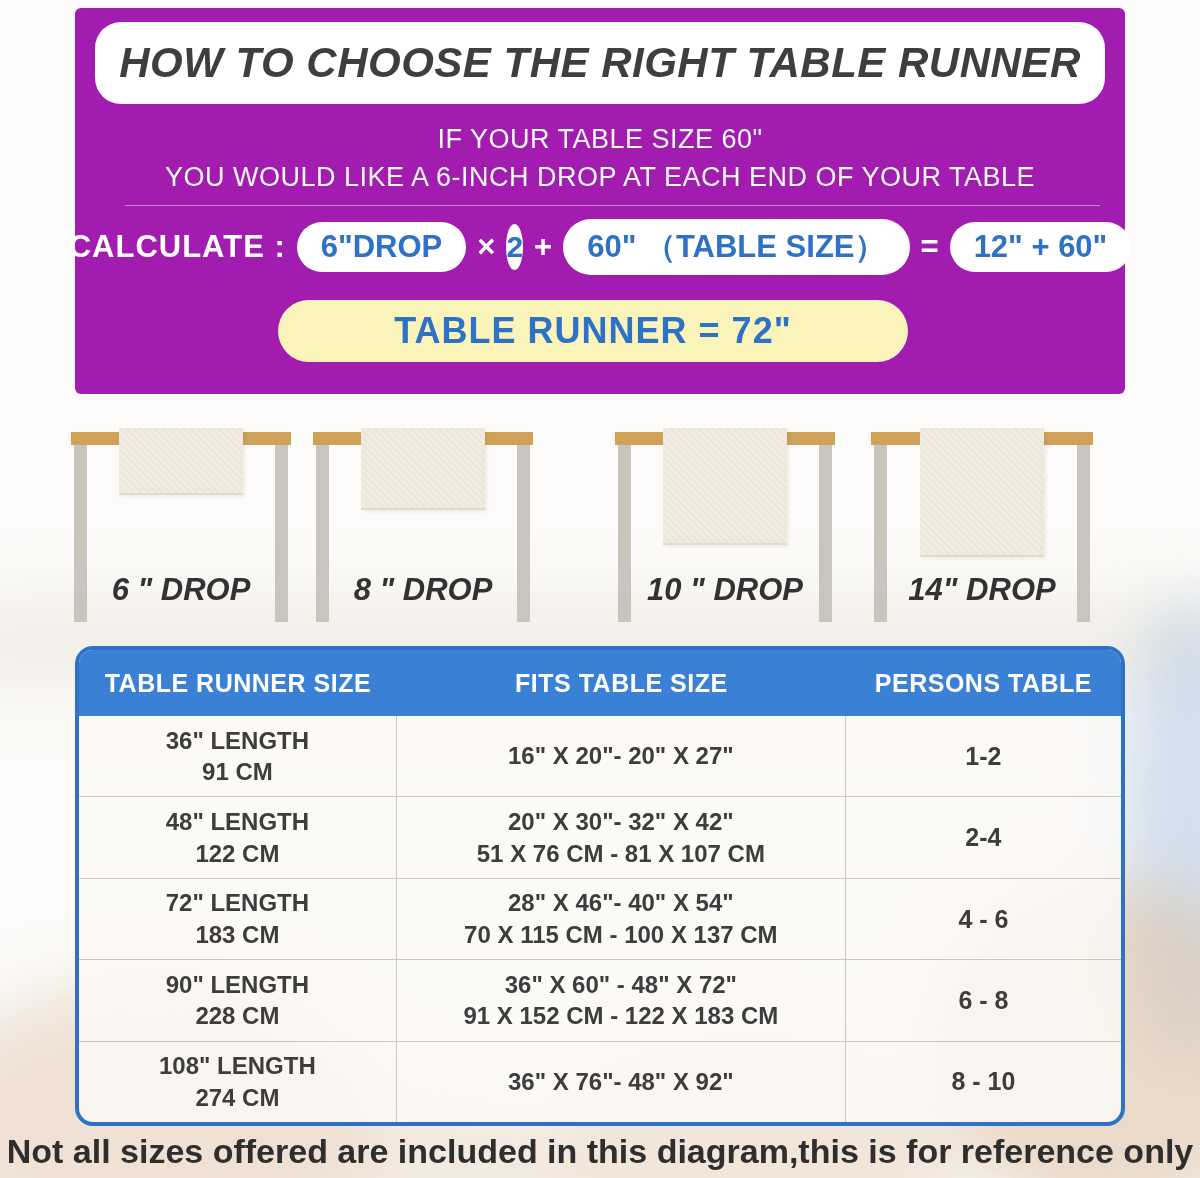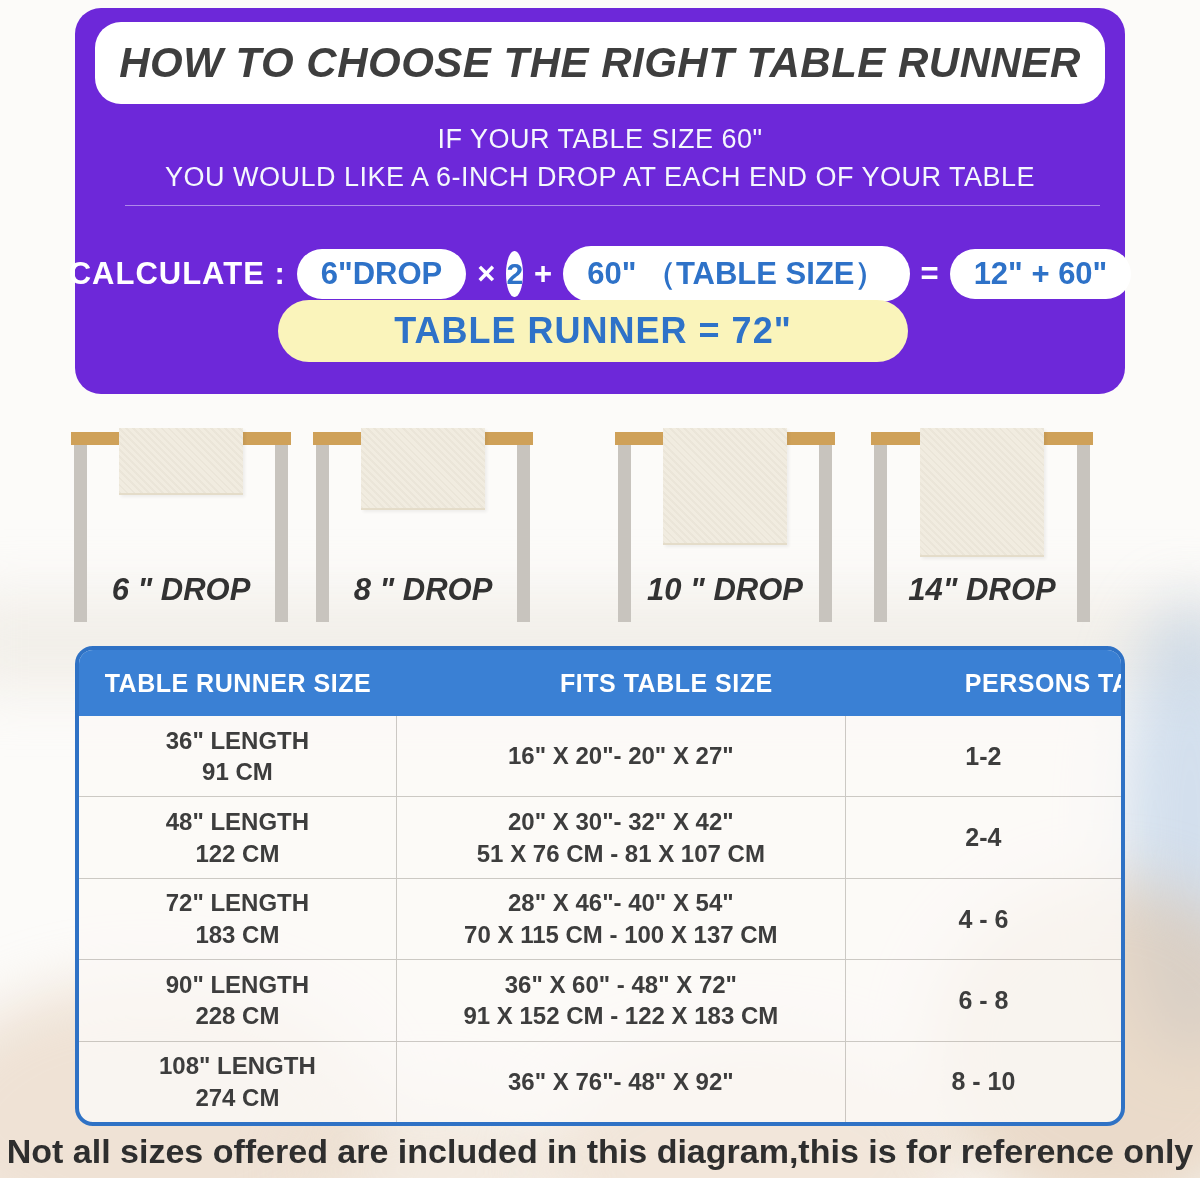--- a/index.html
+++ b/index.html
@@ -14,40 +14,40 @@
   .blob-warm-band  { left:-40px; top:598px; width:1280px; height:90px; background:rgba(234,227,219,.55); border-radius:0; }
   .blob-warm-left  { left:-80px; top:980px; width:460px; height:280px; background:rgba(228,206,184,.55); }
   .blob-warm-mid   { left:540px; top:1040px; width:420px; height:240px; background:rgba(231,210,188,.5); }
   .blob-warm-right { left:930px; top:880px; width:360px; height:340px; background:rgba(222,197,170,.6); }
   .blob-blue-right { left:1120px; top:600px; width:140px; height:460px; background:rgba(176,201,227,.55); }
   .blob-chair      { left:300px; top:1090px; width:260px; height:160px; background:rgba(235,220,204,.55); }
 
   
   .hero {
     position:absolute; left:75px; top:8px; width:1050px; height:386px;
-    background:#6d28d9; border-radius:26px;
+    background:#a21caf; border-radius:6px;
   }
   .title-box {
     position:absolute; left:20px; top:14px; width:1010px; height:82px;
     background:#ffffff; border-radius:26px;
     display:flex; align-items:center; justify-content:center;
   }
   .title-text {
     font-size:42px; font-weight:bold; font-style:italic;
     color:#3e3e3e; letter-spacing:.5px; white-space:nowrap;
   }
   .subtitle { position:absolute; left:0; width:100%; text-align:center; color:#f4f8fd; }
   .subtitle.line1 { top:116px; font-size:27px; letter-spacing:.5px; }
   .subtitle.line2 { top:154px; font-size:27px; letter-spacing:.5px; }
   .hero-divider {
     position:absolute; left:50px; top:197px; width:975px; height:1px;
     background:rgba(255,255,255,.45);
   }
   .calc-row {
-    position:absolute; left:0; top:237px; width:100%; height:58px;
+    position:absolute; left:0; top:210px; width:100%; height:58px;
     display:flex; align-items:center; justify-content:center; gap:11px;
   }
   .calc-label { color:#ffffff; font-size:31px; font-weight:bold; letter-spacing:1px; white-space:nowrap; }
   .calc-pill {
     background:#ffffff; color:#2e72c8; font-weight:bold; font-size:31px;
     border-radius:999px; padding:7px 24px; white-space:nowrap;
     display:inline-flex; align-items:center; justify-content:center;
   }
   .calc-op { color:#ffffff; font-size:31px; font-weight:bold; }
   .calc-circle {
@@ -94,21 +94,21 @@
   }
 
   
   .size-panel {
     position:absolute; left:75px; top:646px; width:1050px; height:480px;
     border:4px solid #2f72c5; border-radius:18px;
     background:rgba(251,249,246,.82); overflow:hidden;
   }
   .size-header {
     height:66px; background:#3a80d4;
-    display:grid; grid-template-columns:30.5% 43.1% 26.4%; align-items:center;gap:45px;
+    display:grid; grid-template-columns:30.5% 43.1% 26.4%; align-items:center;
   }
   .size-header .hcell {
     text-align:center; color:#ffffff; font-size:25px; font-weight:bold; letter-spacing:.5px;
   }
   .size-body { display:flex; flex-direction:column; height:406px; }
   .size-row {
     flex:1; display:grid; grid-template-columns:30.5% 43.1% 26.4%;
   }
   .size-row + .size-row { border-top:1px solid rgba(125,120,114,.38); }
   .cell {

